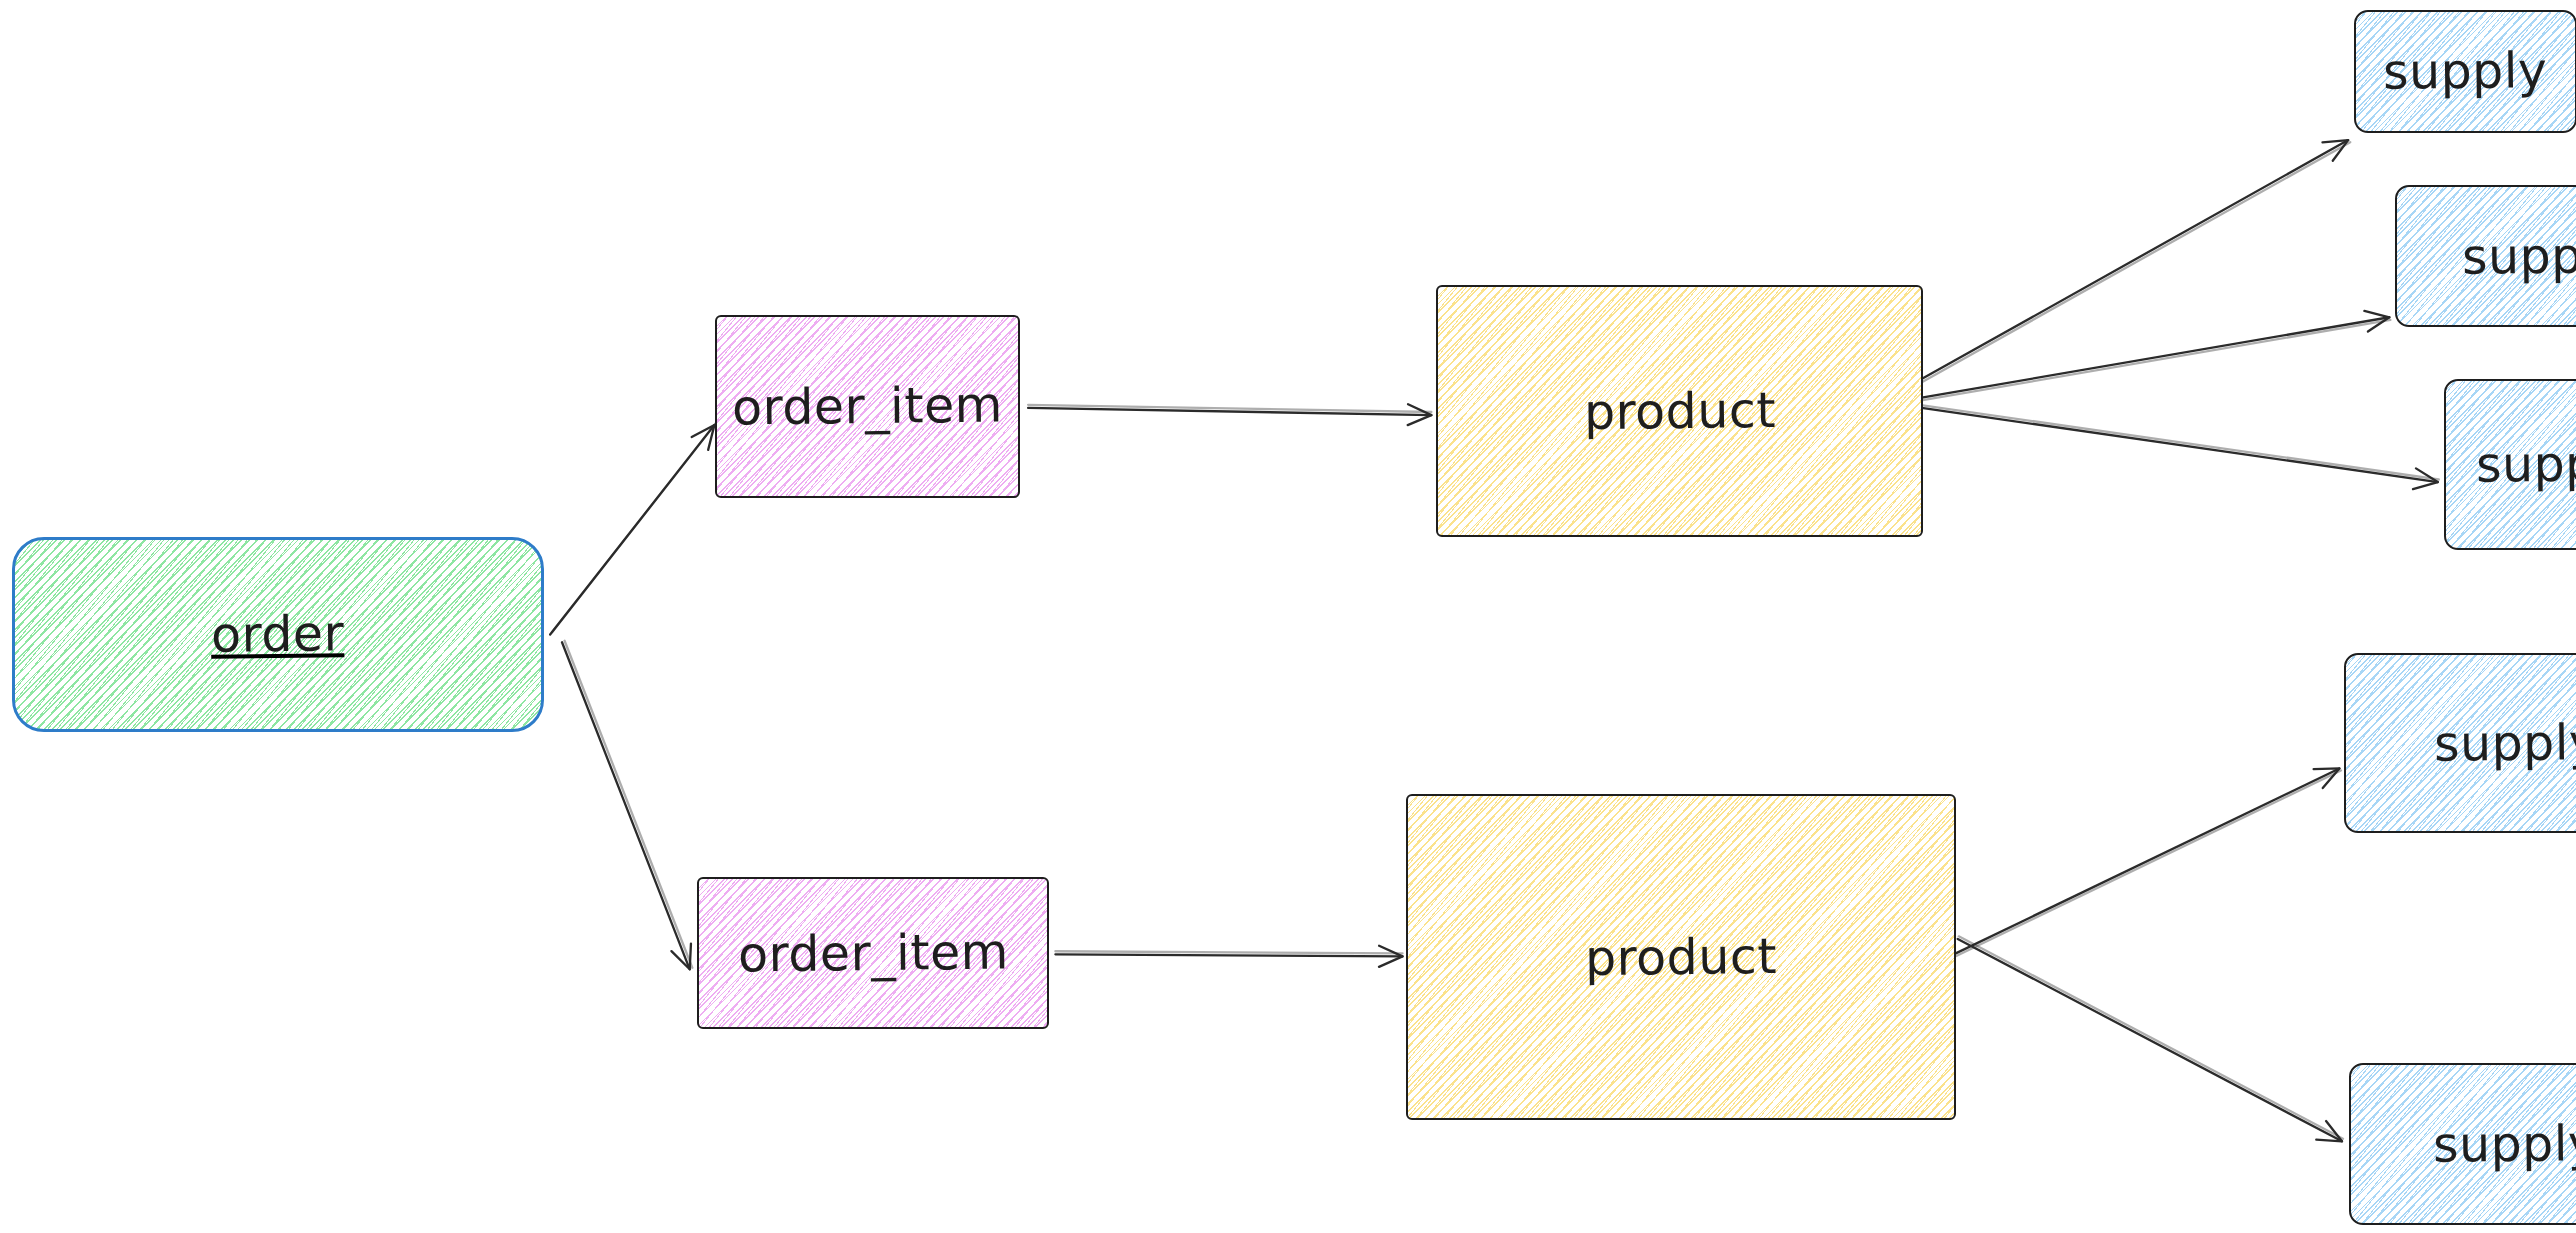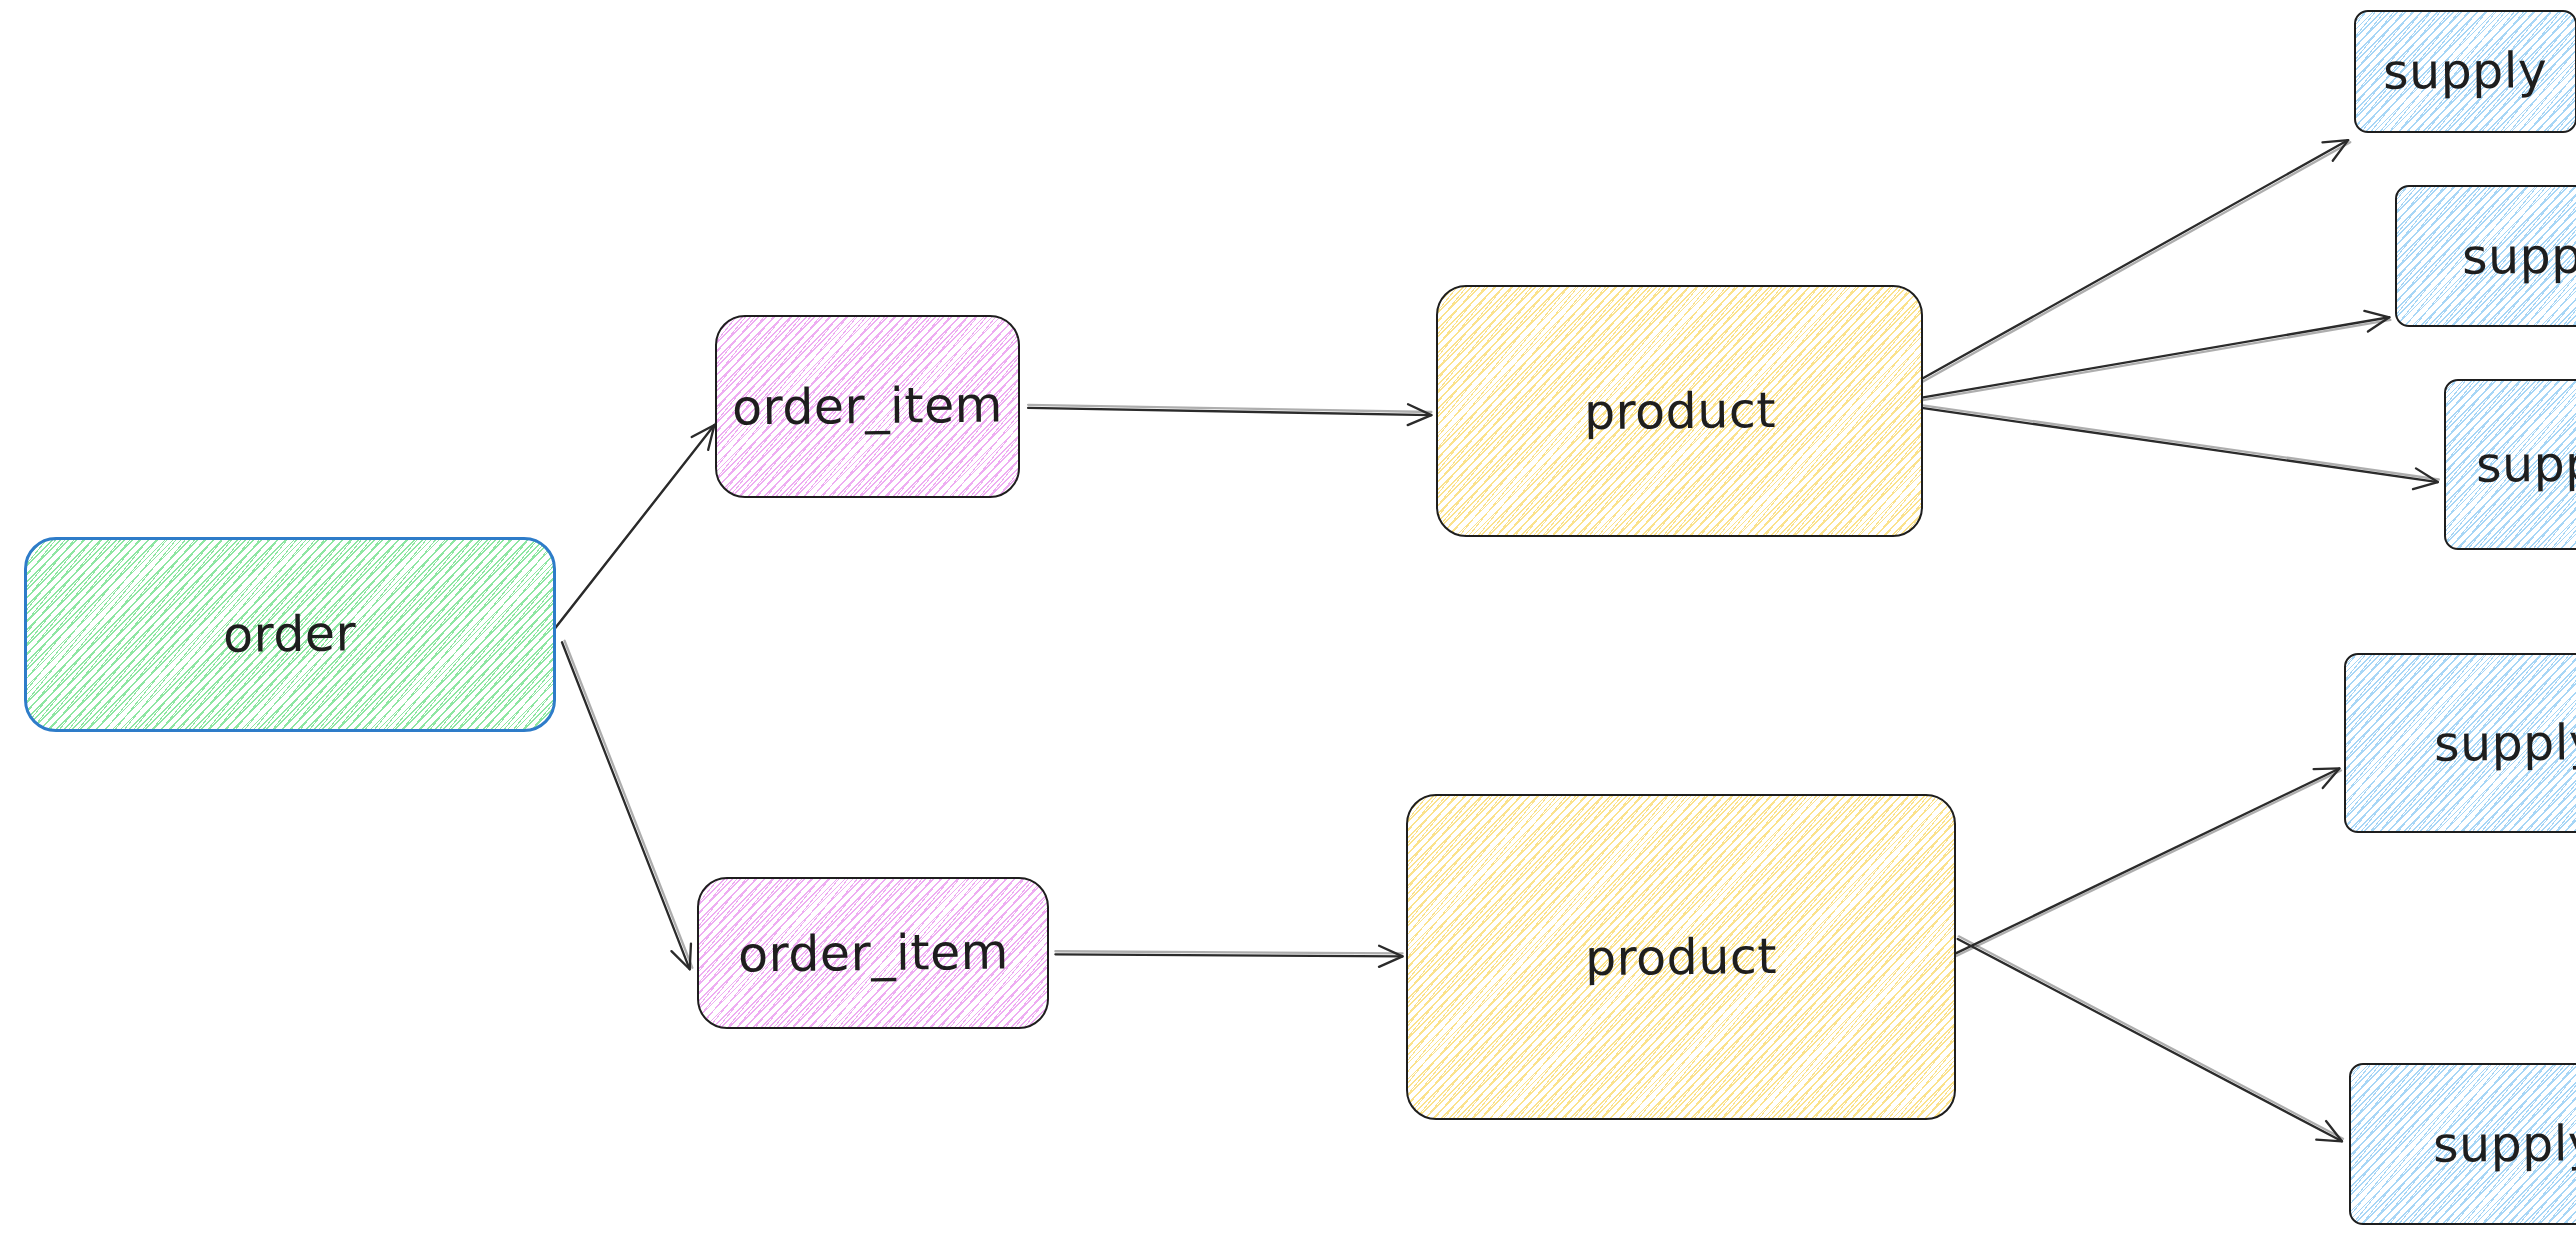--- a/index.html
+++ b/index.html
@@ -28,21 +28,21 @@
     stroke-width: 4.5;
     fill: none;
     stroke-linecap: round;
     stroke-linejoin: round;
   }
   .wires .ghost { opacity: 0.38; }
   .node {
     position: absolute;
     box-sizing: border-box;
     border: 2.6px solid var(--stroke, #1e1e1e);
-    border-radius: 30px;
+    border-radius: 6px;
     display: flex;
     align-items: center;
     justify-content: center;
     background-color: #ffffff;
     background-image:
       repeating-linear-gradient(135deg, var(--hatch) 0px, var(--hatch) 1.3px, transparent 1.3px, transparent 5.7px),
       repeating-linear-gradient(129deg, var(--hatch) 0px, var(--hatch) 1px, transparent 1px, transparent 7.2px);
   }
   .node.order   { border-width: 3.1px; border-radius: 32px; }
   .node.supply  { border-radius: 14px; }
@@ -100,21 +100,21 @@
       <line class="ghost" x1="3786" y1="1856" x2="4541" y2="1492" transform="translate(3,4)"></line>
       <polyline points="4508.7,1530.1 4541,1492 4491,1493.5"></polyline>
     </g>
     <g>
       <line x1="3800" y1="1823" x2="4546" y2="2216"></line>
       <line class="ghost" x1="3800" y1="1823" x2="4546" y2="2216" transform="translate(2,-5)"></line>
       <polyline points="4496.1,2212.7 4546,2216 4515.1,2176.7"></polyline>
     </g>
   </svg>
 
-  <div class="node order" style="left: 24px; top: 537px; width: 532px; height: 195px; --stroke: #2e7cc9; --hatch: #8ee6a2;">
+  <div class="node order" style="left: 12px; top: 537px; width: 532px; height: 195px; text-decoration: underline; --stroke: #2e7cc9; --hatch: #8ee6a2;">
     <span class="node-label" style="color: rgb(30, 30, 30);">order</span>
   </div>
 
   <div class="node order-item" style="left: 715px; top: 315px; width: 305px; height: 183px; --stroke: #1e1e1e; --hatch: #eeadf2;">
     <span class="node-label" style="color: rgb(30, 30, 30);">order_item</span>
   </div>
 
   <div class="node order-item" style="left: 697px; top: 877px; width: 352px; height: 152px; --stroke: #1e1e1e; --hatch: #eeadf2;">
     <span class="node-label" style="color: rgb(30, 30, 30);">order_item</span>
   </div>

